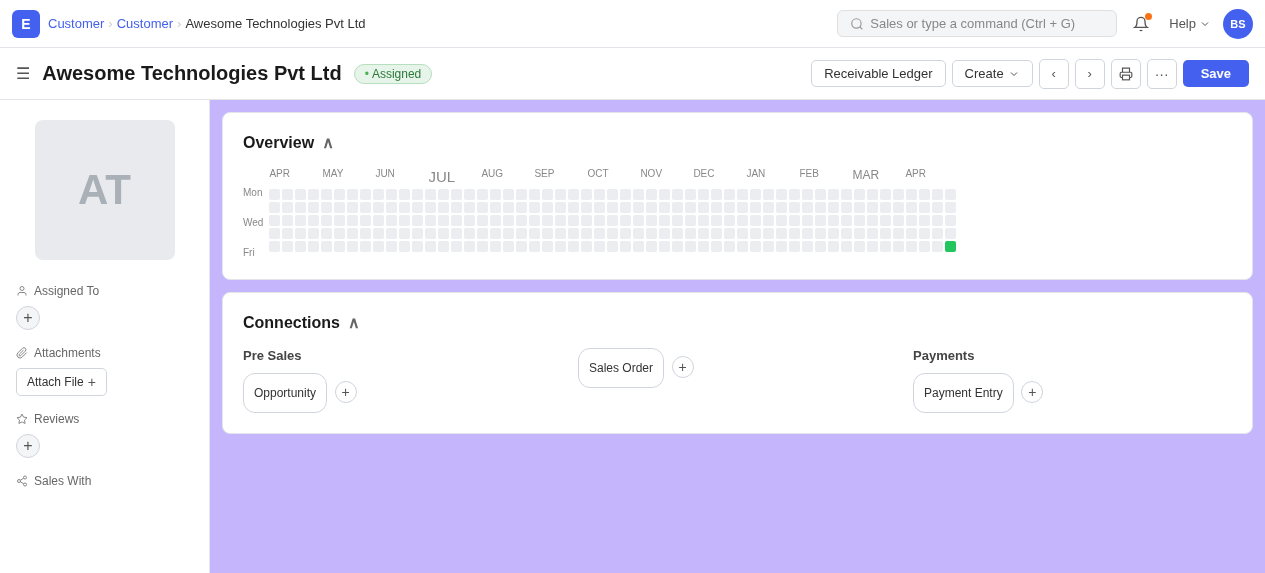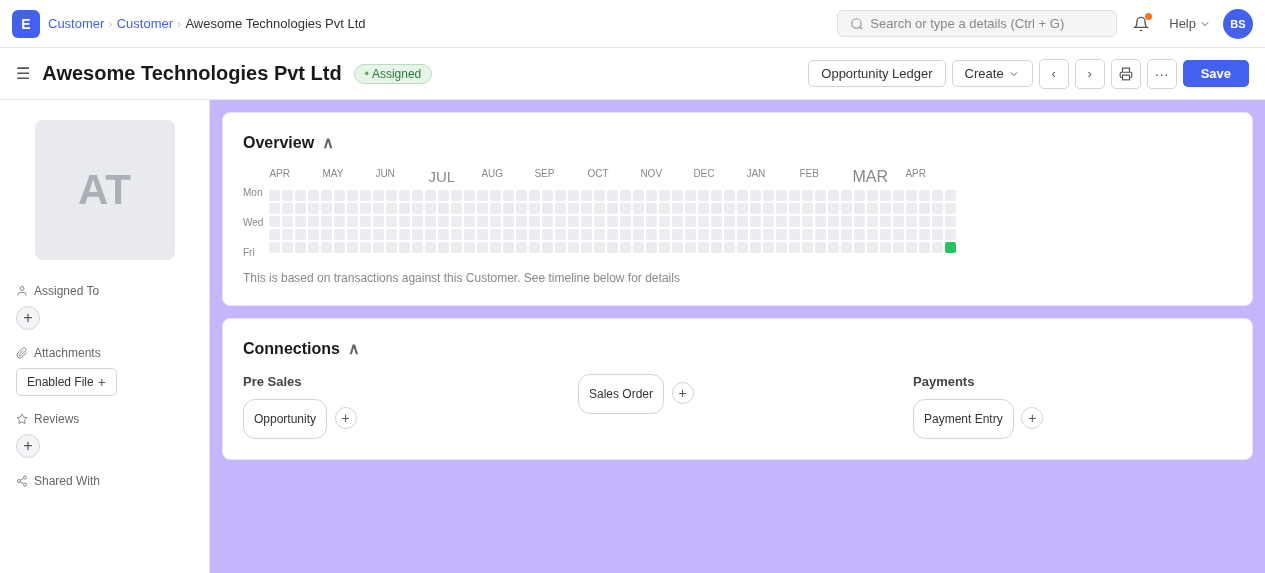--- a/index.html
+++ b/index.html
@@ -161,21 +161,21 @@
     <span class="sep">›</span>
     <span style="color:#4361ee;cursor:pointer">Customer</span>
     <span class="sep">›</span>
     <span class="active">Awesome Technologies Pvt Ltd</span>
   </nav>
   <div class="search-bar">
     <svg width="14" height="14" viewBox="0 0 24 24" fill="none" stroke="#999" stroke-width="2">
         <circle cx="11" cy="11" r="8"></circle>
         <line x1="21" y1="21" x2="16.65" y2="16.65"></line>
       </svg>
-    <span>Search or type a details (Ctrl + G)</span>
+    <span>Sales or type a command (Ctrl + G)</span>
   </div>
   <div class="topbar-right">
     <button class="bell-btn">
       <svg width="16" height="16" viewBox="0 0 24 24" fill="none" stroke="#555" stroke-width="2">
           <path d="M18 8A6 6 0 0 0 6 8c0 7-3 9-3 9h18s-3-2-3-9"></path>
           <path d="M13.73 21a2 2 0 0 1-3.46 0"></path>
         </svg>
       <span class="bell-dot"></span>
     </button>
     <button class="help-btn">
@@ -188,21 +188,21 @@
   </div>
 </div>
 
 <div class="page-header">
   <span class="menu-icon">☰</span>
   <h1 class="page-title">Awesome Technologies Pvt Ltd</h1>
   <span class="status-badge">
     <span class="status-dot">•</span><span>Assigned</span>
   </span>
   <div class="header-actions">
-    <button class="btn-ledger">Opportunity Ledger</button>
+    <button class="btn-ledger">Receivable Ledger</button>
     <button class="btn-create">
       <span>Create</span>
       <svg width="12" height="12" viewBox="0 0 24 24" fill="none" stroke="#555" stroke-width="2">
           <polyline points="6 9 12 15 18 9"></polyline>
         </svg>
     </button>
     <button class="btn-nav">‹</button>
     <button class="btn-nav">›</button>
     <button class="btn-print">
       <svg width="14" height="14" viewBox="0 0 24 24" fill="none" stroke="#555" stroke-width="2">
@@ -233,21 +233,21 @@
     </div>
 
     <div class="sidebar-section">
       <div class="sidebar-label">
         <svg width="12" height="12" viewBox="0 0 24 24" fill="none" stroke="#888" stroke-width="2">
             <path d="M21.44 11.05l-9.19 9.19a6 6 0 0 1-8.49-8.49l9.19-9.19a4 4 0 0 1 5.66 5.66l-9.2 9.19a2 2 0 0 1-2.83-2.83l8.49-8.48"></path>
           </svg>
         <span>Attachments</span>
       </div>
       <button class="attach-btn">
-        <span>Enabled File</span>
+        <span>Attach File</span>
         <span style="font-size:14px;color:#555">+</span>
       </button>
     </div>
 
     <div class="sidebar-section">
       <div class="sidebar-label">
         <svg width="12" height="12" viewBox="0 0 24 24" fill="none" stroke="#888" stroke-width="2">
             <polygon points="12 2 15.09 8.26 22 9.27 17 14.14 18.18 21.02 12 17.77 5.82 21.02 7 14.14 2 9.27 8.91 8.26 12 2"></polygon>
           </svg>
         <span>Reviews</span>
@@ -257,21 +257,21 @@
 
     <div class="sidebar-section">
       <div class="sidebar-label">
         <svg width="12" height="12" viewBox="0 0 24 24" fill="none" stroke="#888" stroke-width="2">
             <circle cx="18" cy="5" r="3"></circle>
             <circle cx="6" cy="12" r="3"></circle>
             <circle cx="18" cy="19" r="3"></circle>
             <line x1="8.59" y1="13.51" x2="15.42" y2="17.49"></line>
             <line x1="15.41" y1="6.51" x2="8.59" y2="10.49"></line>
           </svg>
-        <span>Shared With</span>
+        <span>Sales With</span>
       </div>
     </div>
   </div>
 
   <div class="main-content">
 
     <div class="section-card">
       <div class="section-header">
         <span>Overview</span>
         <span class="collapse-icon">∧</span>
@@ -295,21 +295,21 @@
               <span style="width:52px;font-size:10px;color:#888;">MAY</span>
               <span style="width:52px;font-size:10px;color:#888;">JUN</span>
               <span style="width:52px;font-size:15px;color:#888;">JUL</span>
               <span style="width:52px;font-size:10px;color:#888;">AUG</span>
               <span style="width:52px;font-size:10px;color:#888;">SEP</span>
               <span style="width:52px;font-size:10px;color:#888;">OCT</span>
               <span style="width:52px;font-size:10px;color:#888;">NOV</span>
               <span style="width:52px;font-size:10px;color:#888;">DEC</span>
               <span style="width:52px;font-size:10px;color:#888;">JAN</span>
               <span style="width:52px;font-size:10px;color:#888;">FEB</span>
-              <span style="width:52px;font-size:16px;color:#888;">MAR</span>
+              <span style="width:52px;font-size:12px;color:#888;">MAR</span>
               <span style="width:52px;font-size:10px;color:#888;">APR</span>
             </div>
 
             <div id="heatmap-weeks" style="display:flex;gap:2px;">
                 <div style="display: flex; flex-direction: column; gap: 2px;">
                   <div style="width: 11px; height: 11px; border-radius: 2px; background: rgb(235, 237, 240);"></div>
                   <div style="width: 11px; height: 11px; border-radius: 2px; background: rgb(235, 237, 240);"></div>
                   <div style="width: 11px; height: 11px; border-radius: 2px; background: rgb(235, 237, 240);"></div>
                   <div style="width: 11px; height: 11px; border-radius: 2px; background: rgb(235, 237, 240);"></div>
                   <div style="width: 11px; height: 11px; border-radius: 2px; background: rgb(235, 237, 240);"></div>
@@ -675,21 +675,20 @@
                   <div style="width: 11px; height: 11px; border-radius: 2px; background: rgb(235, 237, 240);"></div>
                   <div style="width: 11px; height: 11px; border-radius: 2px; background: rgb(235, 237, 240);"></div>
                   <div style="width: 11px; height: 11px; border-radius: 2px; background: rgb(235, 237, 240);"></div>
                   <div style="width: 11px; height: 11px; border-radius: 2px; background: rgb(235, 237, 240);"></div>
                   <div style="width: 11px; height: 11px; border-radius: 2px; background: rgb(34, 197, 94);"></div>
                 </div>
               </div>
           </div>
         </div>
       </div>
-      <p class="heatmap-note">This is based on transactions against this Customer. See timeline below for details</p>
     </div>
 
     <div class="section-card">
       <div class="section-header">
         <span>Connections</span>
         <span class="collapse-icon">∧</span>
       </div>
       <div class="connections-grid">
 
         <div>

